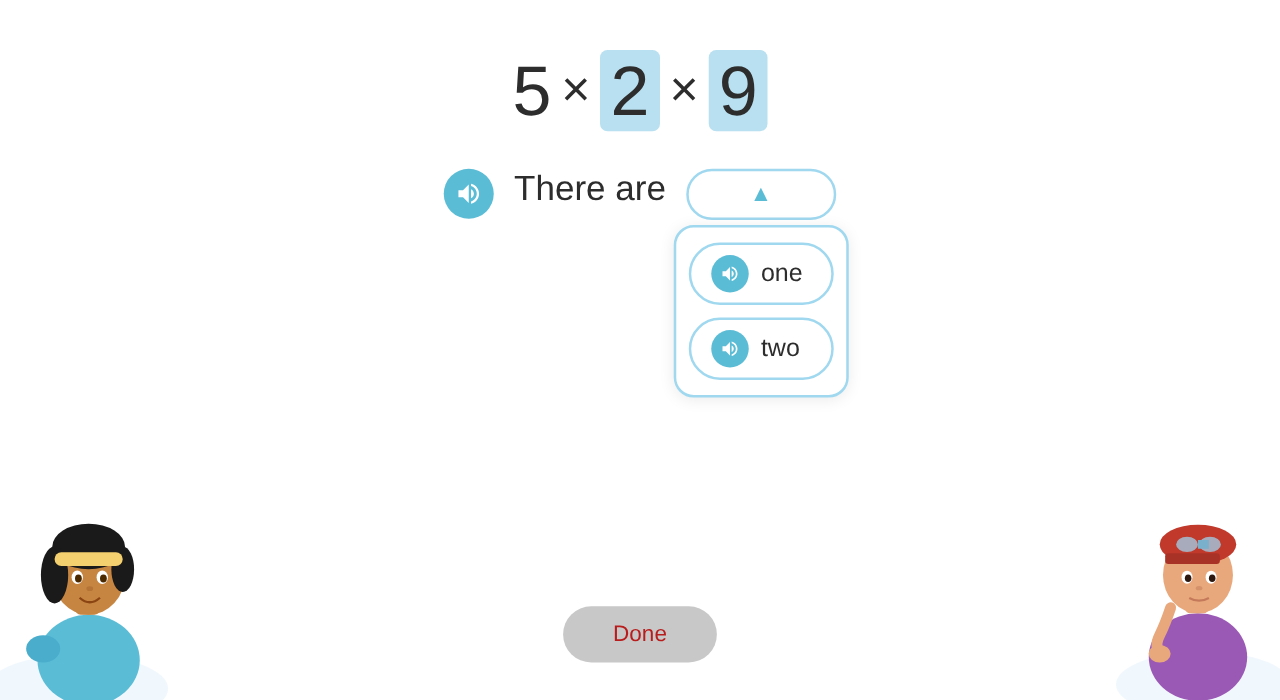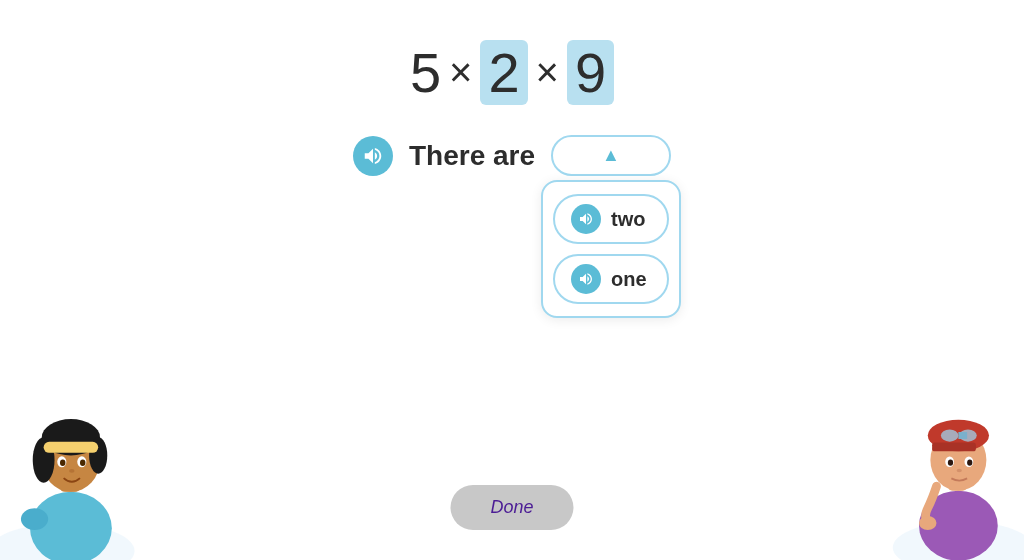--- a/index.html
+++ b/index.html
@@ -41,25 +41,25 @@
       color: #2d2d2d;
     }
 
     .eq-op {
       color: #2d2d2d;
       font-size: 40px;
     }
 
     .question-row {
       display: flex;
-      align-items: center;
+      align-items: flex-start;
       gap: 16px;
       font-size: 28px;
       color: #2d2d2d;
-      font-weight: 700;
+      font-weight: 400;
       margin-bottom: 10px;
       position: relative;
     }
 
     .speaker-btn {
       width: 40px;
       height: 40px;
       background: #5bbcd6;
       border-radius: 50%;
       border: none;
@@ -142,28 +142,27 @@
       height: 16px;
       fill: white;
     }
 
     .done-btn {
       position: absolute;
       bottom: 30px;
       left: 50%;
       transform: translateX(-50%);
       background: #c8c8c8;
-      color: #4c1d95;
+      color: #b91c1c;
       border: none;
       border-radius: 30px;
       padding: 12px 40px;
       font-size: 18px;
       cursor: pointer;
       font-weight: 500;
-      font-style: italic;
     }
 
     
     .character-left {
       position: absolute;
       bottom: 0;
       left: 0;
       width: 160px;
       height: 200px;
     }
@@ -204,38 +203,38 @@
     </button>
 
     <span>There are</span>
 
     <div class="question-container">
       <div class="dropdown-trigger">
         <span class="chevron">▲</span>
       </div>
 
       <div class="dropdown-menu">
+        <div class="dropdown-item">
+          <div class="item-speaker">
+            <svg viewBox="0 0 24 24">
+              <path d="M3 9v6h4l5 5V4L7 9H3zm13.5 3c0-1.77-1.02-3.29-2.5-4.03v8.05c1.48-.73 2.5-2.25 2.5-4.02zM14 3.23v2.06c2.89.86 5 3.54 5 6.71s-2.11 5.85-5 6.71v2.06c4.01-.91 7-4.49 7-8.77s-2.99-7.86-7-8.77z"></path>
+            </svg>
+          </div>
+          <span>one</span>
+        </div>
+
         <div class="dropdown-item">
           <div class="item-speaker">
             <svg viewBox="0 0 24 24">
               <path d="M3 9v6h4l5 5V4L7 9H3zm13.5 3c0-1.77-1.02-3.29-2.5-4.03v8.05c1.48-.73 2.5-2.25 2.5-4.02zM14 3.23v2.06c2.89.86 5 3.54 5 6.71s-2.11 5.85-5 6.71v2.06c4.01-.91 7-4.49 7-8.77s-2.99-7.86-7-8.77z"></path>
             </svg>
           </div>
           <span>two</span>
         </div>
 
-        <div class="dropdown-item">
-          <div class="item-speaker">
-            <svg viewBox="0 0 24 24">
-              <path d="M3 9v6h4l5 5V4L7 9H3zm13.5 3c0-1.77-1.02-3.29-2.5-4.03v8.05c1.48-.73 2.5-2.25 2.5-4.02zM14 3.23v2.06c2.89.86 5 3.54 5 6.71s-2.11 5.85-5 6.71v2.06c4.01-.91 7-4.49 7-8.77s-2.99-7.86-7-8.77z"></path>
-            </svg>
-          </div>
-          <span>one</span>
-        </div>
-
       </div>
     </div>
 
   </div>
 </div>
 
 <button class="done-btn">Done</button>
 
 <svg class="character-left" viewBox="0 0 160 220" xmlns="http://www.w3.org/2000/svg">
 

